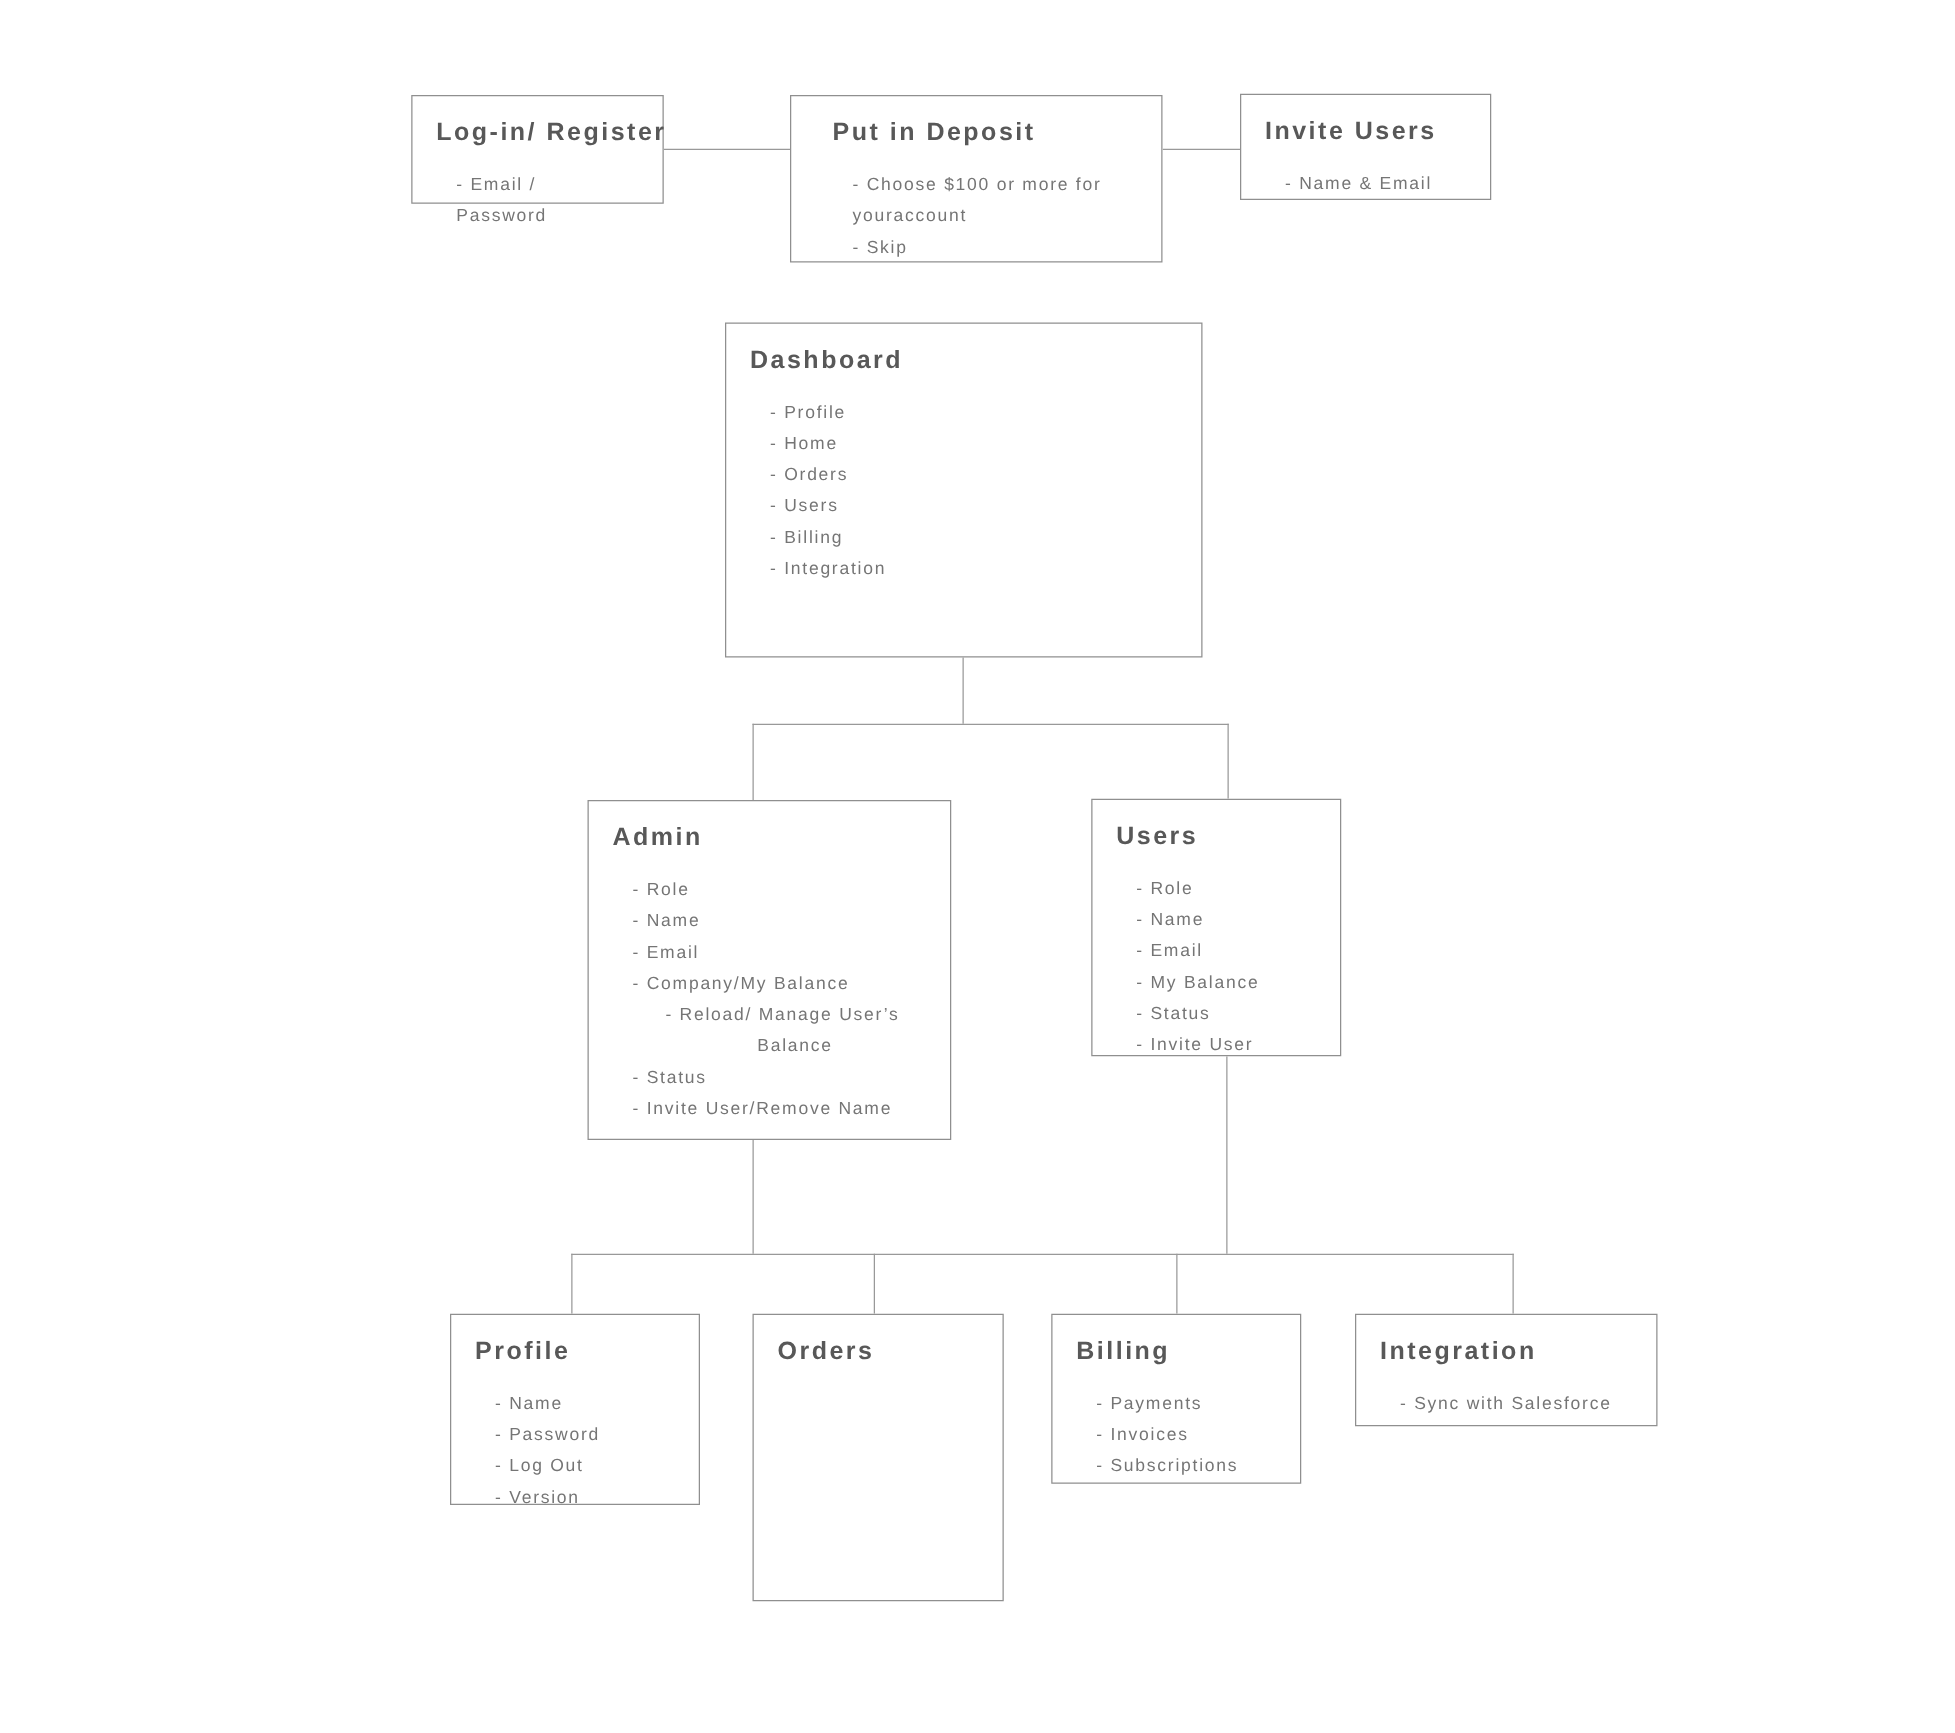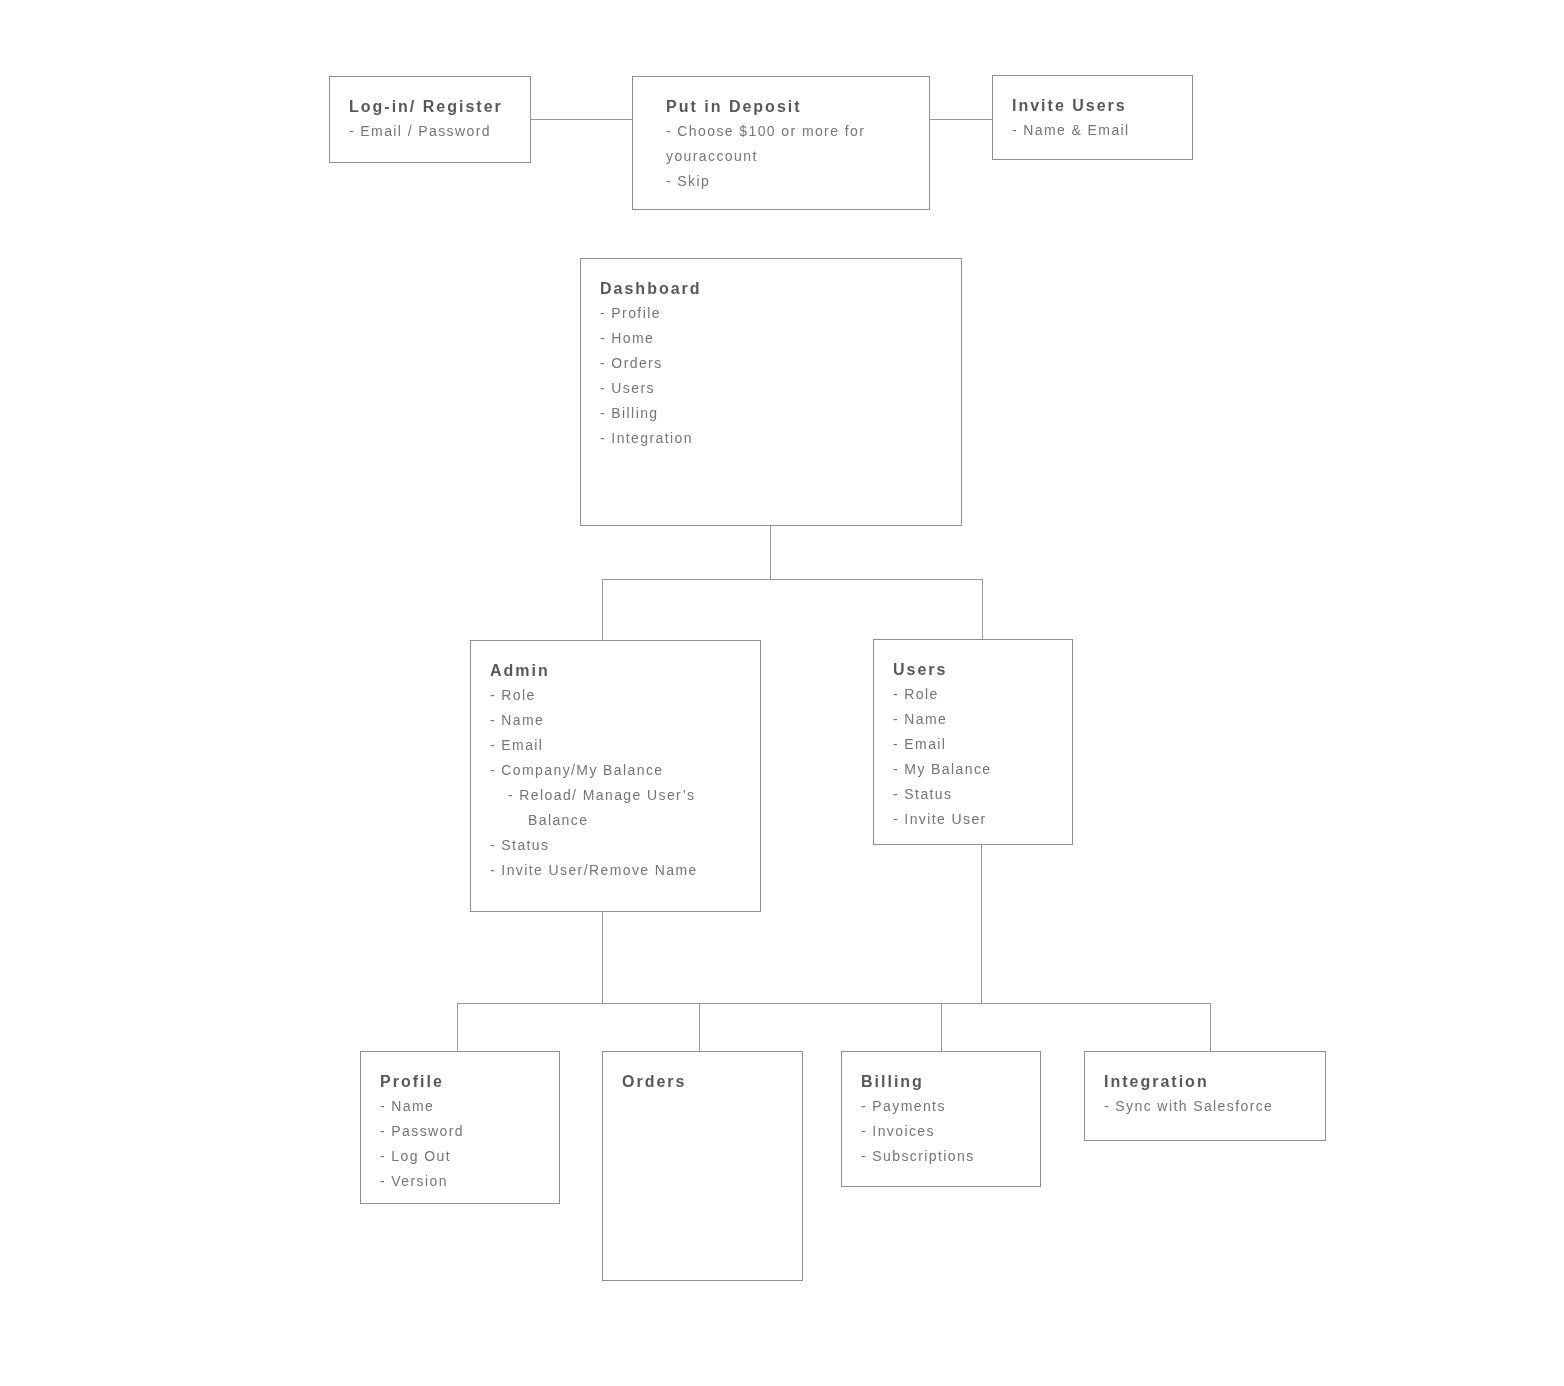--- a/index.html
+++ b/index.html
@@ -20,45 +20,46 @@
     overflow: hidden;
   }
   .node {
     position: absolute;
     box-sizing: border-box;
     border: 1px solid #8f8f8f;
     background: #ffffff;
     padding: 17px 16px 0 19px;
   }
   .node-title {
-    font-size: 16px;
+    font-size: 20px;
     font-weight: bold;
     color: #585858;
     letter-spacing: 2px;
     line-height: 25px;
     white-space: nowrap;
   }
   .node-items {
     list-style: none;
-    margin: 0;
+    margin: 16px;
     padding: 0;
   }
   .item {
     font-size: 14px;
     color: #757575;
     letter-spacing: 1.4px;
     line-height: 25px;
   }
   .item::before {
     content: "- ";
   }
   .item.sub {
     margin-left: 18px;
     padding-left: 20px;
     text-indent: -20px;
+    text-align: center;
   }
   .line {
     position: absolute;
     background: #999999;
   }
   .line.h { height: 1px; }
   .line.v { width: 1px; }
 </style>
 </head>
 <body>

